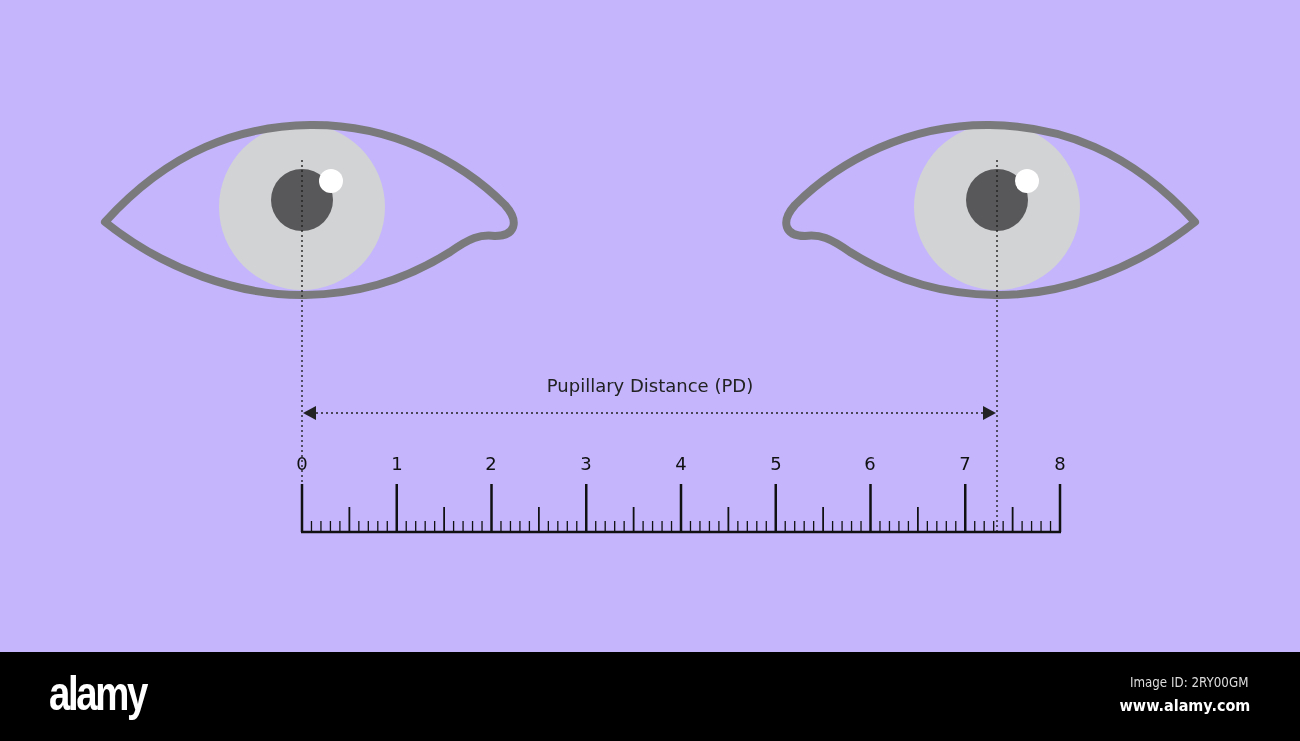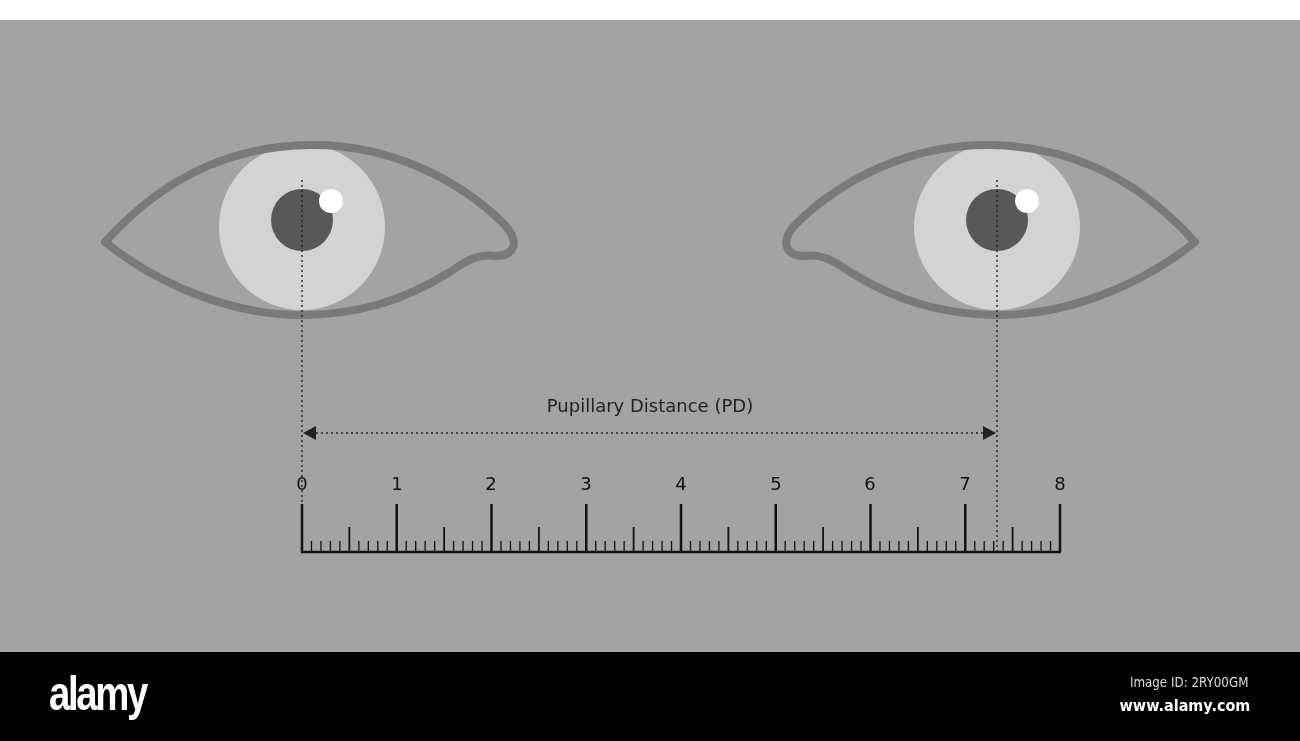--- a/index.html
+++ b/index.html
@@ -1,17 +1,17 @@
 <!DOCTYPE html>
 <html><head>
   <meta charset="utf-8">
   <style>
     html, body { margin: 0; padding: 0; background: #ffffff; }
     body { width: 1300px; height: 741px; position: relative; overflow: hidden; font-family: "DejaVu Sans", sans-serif; }
-    #stage { position: absolute; left: 0; top: 0; width: 1300px; height: 652px; background: #a3a3a3; margin-top: 20px; }
+    #stage { position: absolute; left: 0; top: 0; width: 1300px; height: 652px; background: #c4b5fd; }
     #stage svg { position: absolute; left: 0; top: 0; }
     .pd-label { position: absolute; top: 375px; left: 0; width: 1300px; text-align: center; font-family: "DejaVu Sans", sans-serif; font-size: 18px; color: #222; }
     .pd-label span { position: relative; left: 0px; }
     .tick-label { position: absolute; top: 453px; width: 40px; margin-left: -20px; text-align: center; font-family: "DejaVu Sans", sans-serif; font-size: 18px; color: #111; }
     #footer { position: absolute; left: 0; top: 652px; width: 1300px; height: 100px; background: #000; }
     .brand { position: absolute; left: 49px; top: 14px; font-family: "Liberation Sans", sans-serif; font-weight: bold; font-size: 48px; letter-spacing: -3px; color: #fff; transform: scaleX(0.8); transform-origin: left top; }
     .img-id { position: absolute; right: 52px; top: 22px; font-family: "DejaVu Sans", sans-serif; font-size: 14px; color: #ddd; transform: scaleX(0.85); transform-origin: right top; }
     .site { position: absolute; right: 50px; top: 44px; font-family: "DejaVu Sans", sans-serif; font-weight: bold; font-size: 16px; color: #fff; transform: scaleX(0.9); transform-origin: right top; }
   </style>
 </head>

